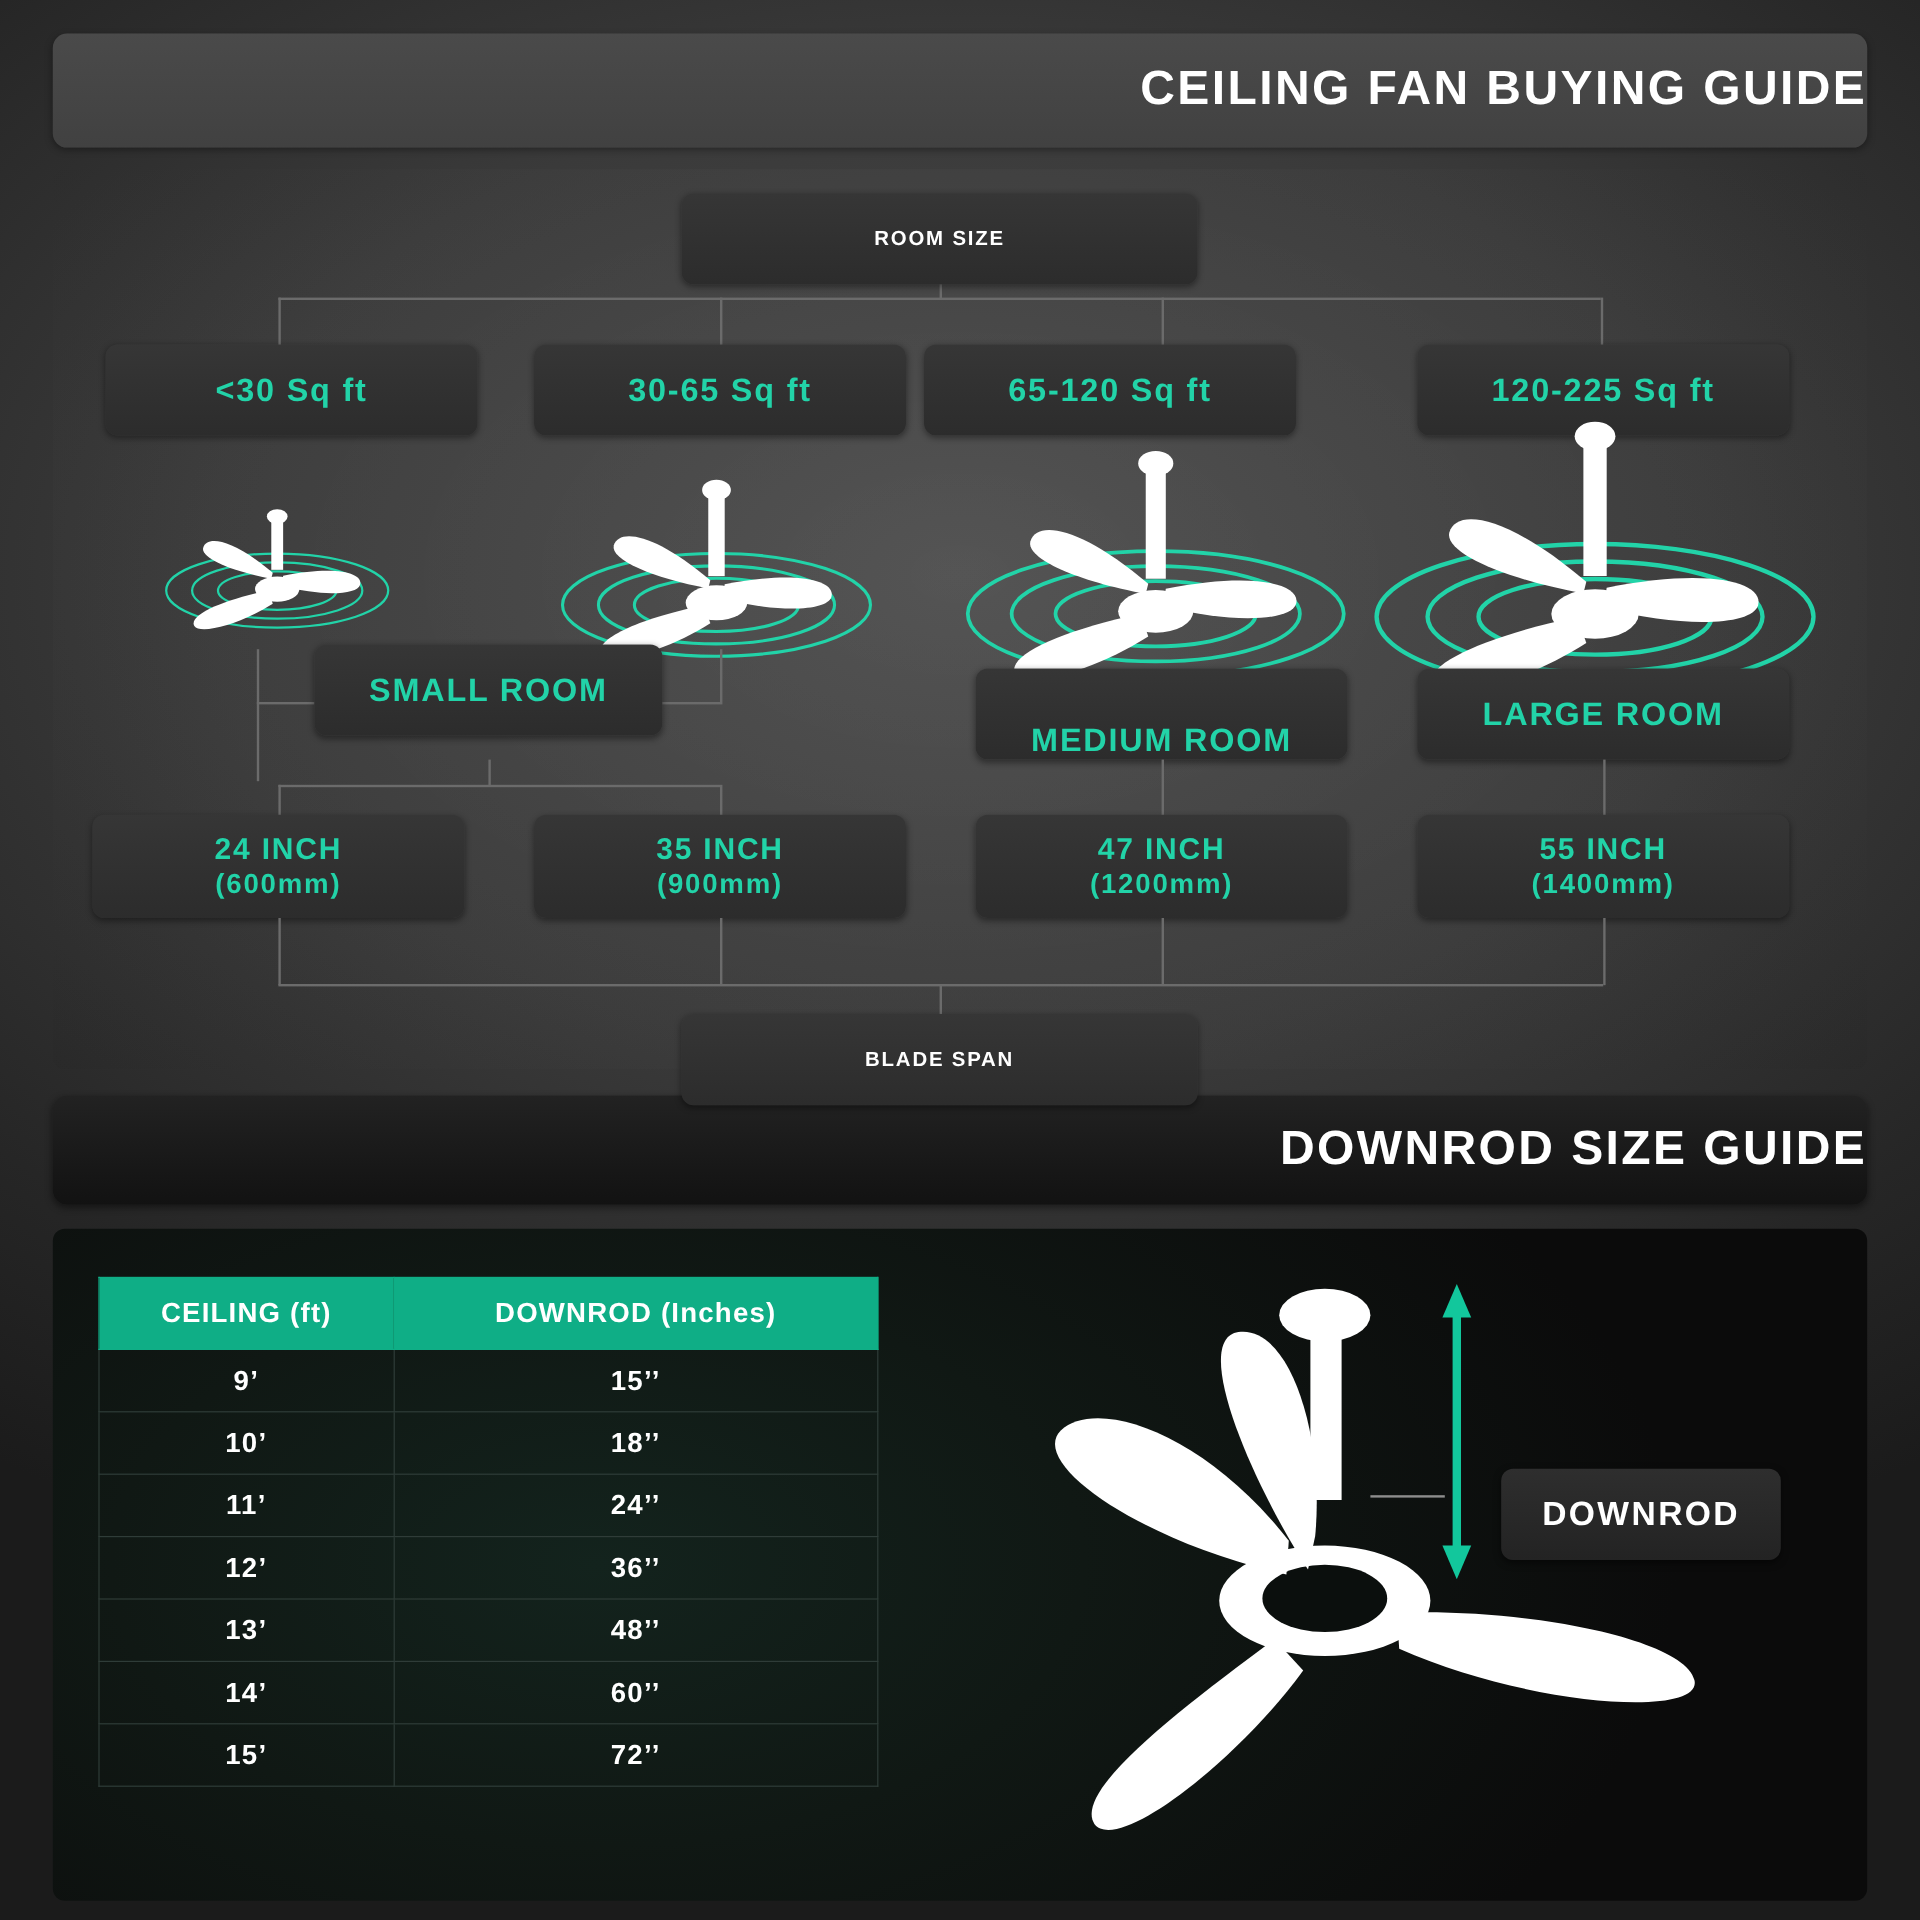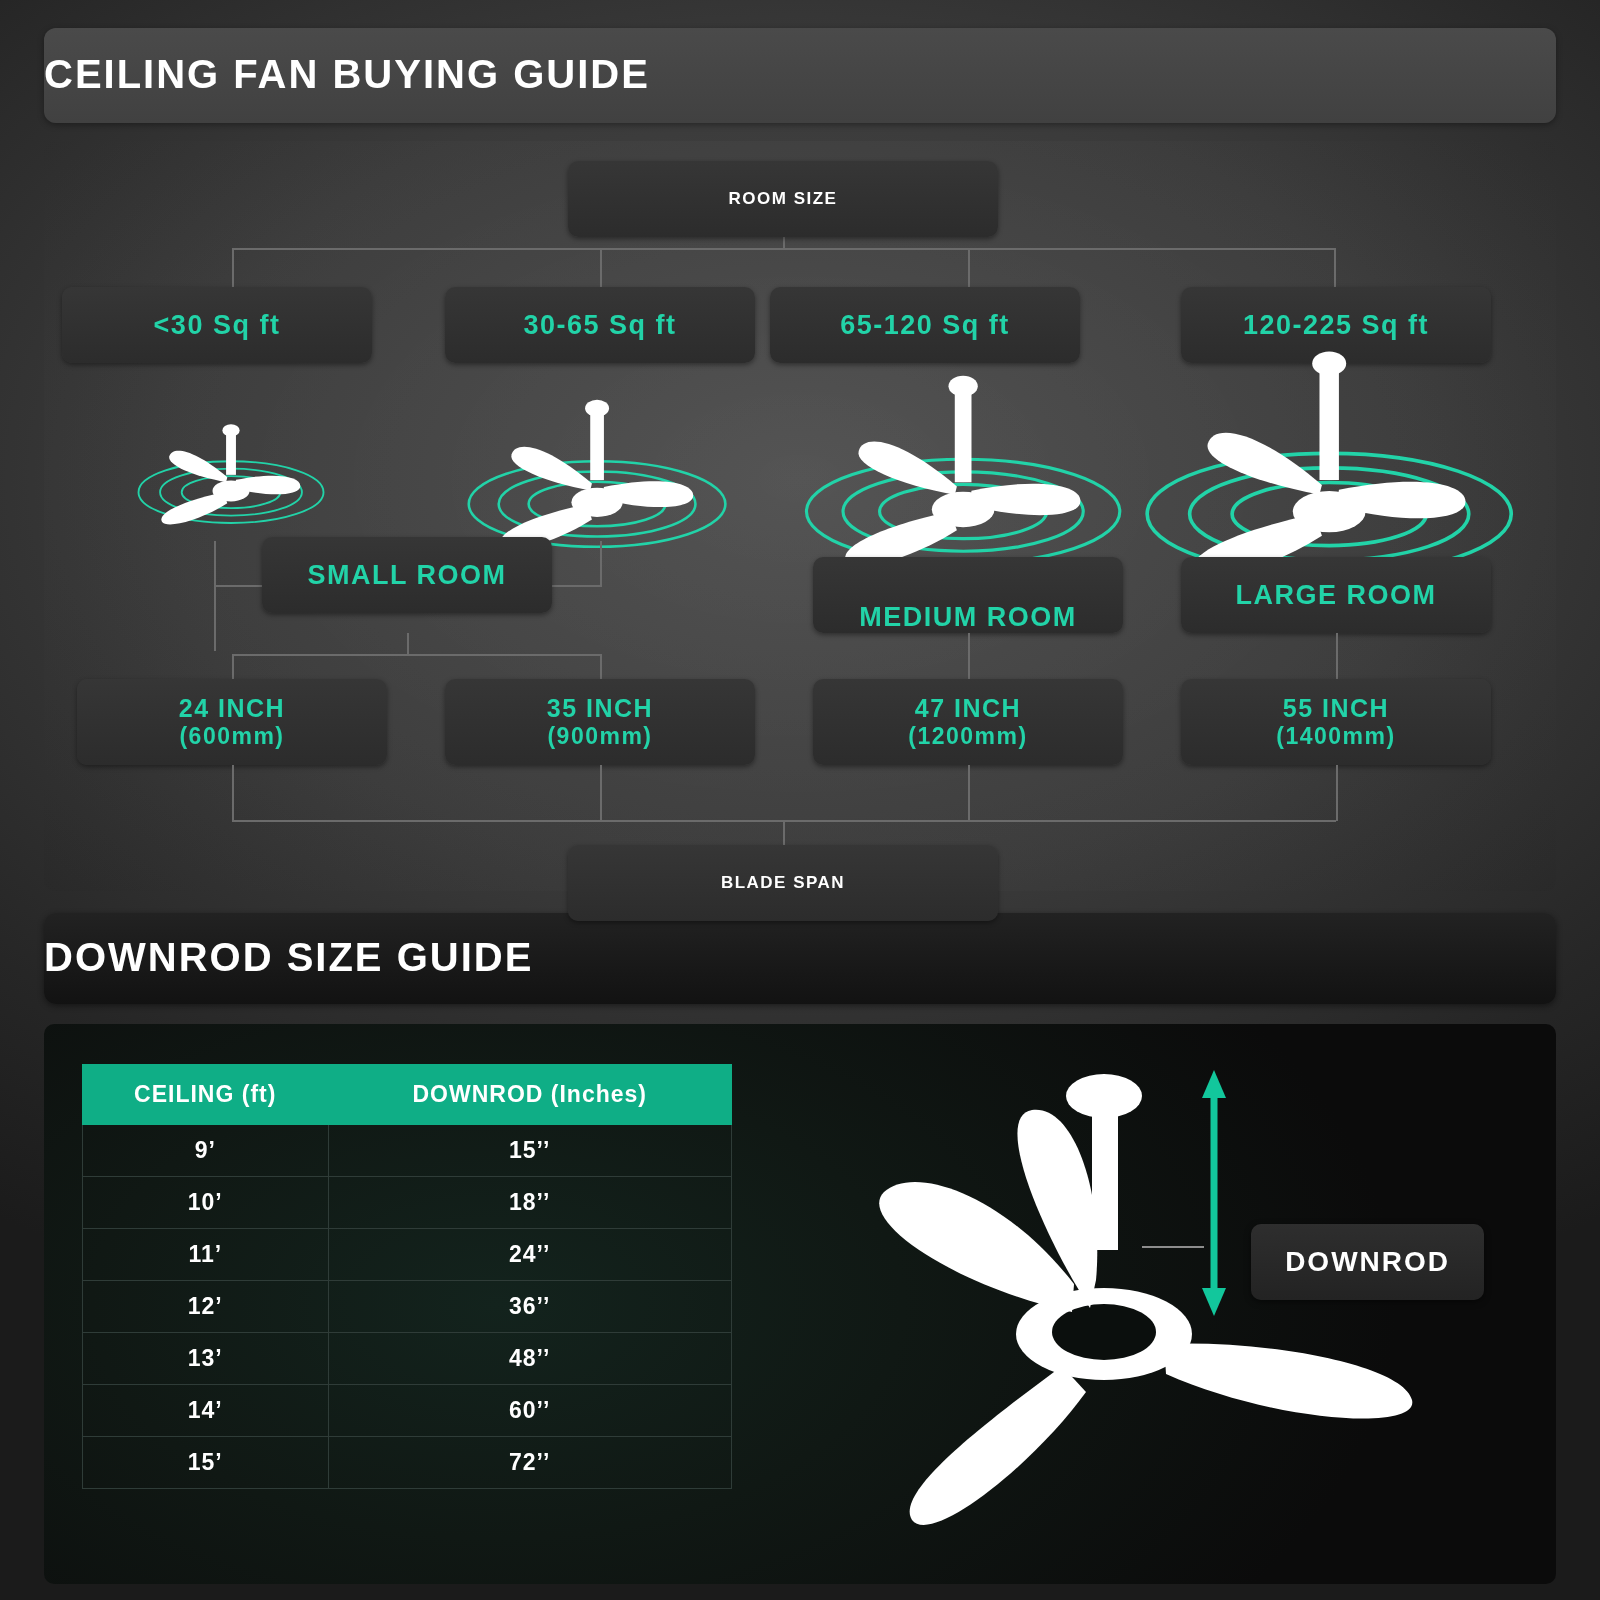--- a/index.html
+++ b/index.html
@@ -12,21 +12,21 @@
   .page {
     position: relative;
     width: 1600px; height: 1600px;
     background:
       radial-gradient(ellipse 1400px 900px at 50% 30%, #4b4b4b 0%, #3a3a3a 45%, #262626 78%, #1b1b1b 100%);
     padding: 28px 44px 0 44px;
   }
   
   .banner {
     border-radius: 12px;
-    text-align: left;
+    text-align: right;
     color: #ffffff;
     font-weight: 700;
     letter-spacing: 2px;
   }
   .banner.main {
     background: linear-gradient(180deg,#4a4a4a 0%, #414141 100%);
     padding: 24px 0 26px 0;
     font-size: 40px;
     box-shadow: 0 2px 6px rgba(0,0,0,.35);
   }
@@ -134,21 +134,21 @@
     <div class="ln h" style="left:188px; top:107px; width:1102px;"></div>
     <div class="ln v" style="left:188px; top:107px; height:40px;"></div>
     <div class="ln v" style="left:556px; top:107px; height:40px;"></div>
     <div class="ln v" style="left:924px; top:107px; height:40px;"></div>
     <div class="ln v" style="left:1290px; top:107px; height:40px;"></div>
 
     <div class="node white" style="left:524px; top:20px; width:430px; height:76px;">
       <span>ROOM SIZE</span>
     </div>
 
-    <div class="node teal" style="left:18px; top:146px; width:310px; height:76px;">
+    <div class="node teal" style="left:44px; top:146px; width:310px; height:76px;">
       <span>&lt;30 Sq ft</span>
     </div>
     <div class="node teal" style="left:401px; top:146px; width:310px; height:76px;">
       <span>30-65 Sq ft</span>
     </div>
     <div class="node teal" style="left:726px; top:146px; width:310px; height:76px;">
       <span>65-120 Sq ft</span>
     </div>
     <div class="node teal" style="left:1137px; top:146px; width:310px; height:76px;">
       <span>120-225 Sq ft</span>

